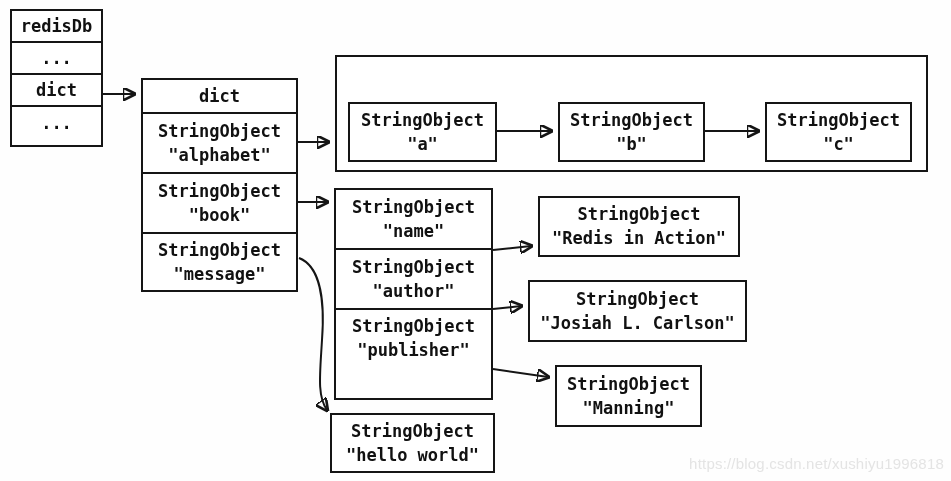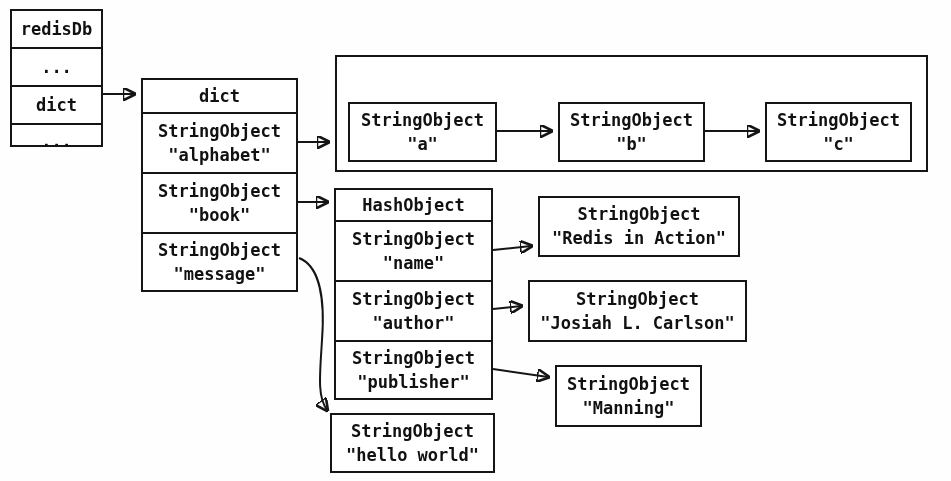--- a/index.html
+++ b/index.html
@@ -25,21 +25,21 @@
     justify-content:center;
     border-bottom:2px solid #151515;
     box-sizing:border-box;
     text-align:center;
     line-height:1.0;
   }
   .cell:last-child{border-bottom:none;}
   .cell.two{flex-direction:column;justify-content:center;gap:7px;}
   
   #redisdb{left:10px;top:9px;width:93px;height:138px;}
-  #redisdb .cell{height:38px;}
+  #redisdb .cell{height:32px;}
   #redisdb .cell:last-child{height:32px;}
   
   #dict-table{left:141px;top:78px;width:157px;height:214px;}
   #dict-table .hdr{height:34px;}
   #dict-table .row{height:60px;}
   #dict-table .row:last-child{height:56px;}
   
   #list-object{left:335px;top:55px;width:593px;height:117px;}
   #list-object .title{
     position:absolute;left:0;right:0;top:7px;
@@ -115,21 +115,20 @@
     </div>
     <div class="box list-item" id="list-item-c">
       <div class="cell two">
         <span>StringObject</span>
         <span>"c"</span>
       </div>
     </div>
   </div>
 
   <div class="box" id="hash-object">
-    <div class="cell hdr">HashObject</div>
     <div class="cell row two">
       <span>StringObject</span>
       <span>"name"</span>
     </div>
     <div class="cell row two">
       <span>StringObject</span>
       <span>"author"</span>
     </div>
     <div class="cell row two">
       <span>StringObject</span>
@@ -172,13 +171,14 @@
     <line x1="298" y1="142" x2="328" y2="142" marker-end="url(#ah)"></line>
     <line x1="298" y1="202" x2="327" y2="202" marker-end="url(#ah)"></line>
     <path d="M299,258 C320,266 325,300 322,340 C320,374 317,396 327,410" marker-end="url(#ah)"></path>
     <line x1="493" y1="250" x2="531" y2="246" marker-end="url(#ah)"></line>
     <line x1="493" y1="309" x2="521" y2="306" marker-end="url(#ah)"></line>
     <line x1="493" y1="369" x2="548" y2="377" marker-end="url(#ah)"></line>
     <line x1="497" y1="131" x2="551" y2="131" marker-end="url(#ah)"></line>
     <line x1="705" y1="131" x2="758" y2="131" marker-end="url(#ah)"></line>
   </svg>
 
+  <div id="watermark">https://blog.csdn.net/xushiyu1996818</div>
 </div>
 
 </body></html>

